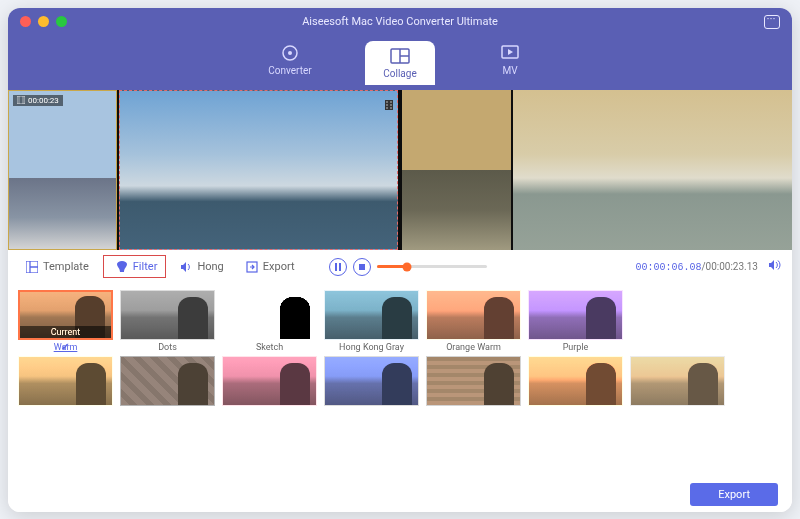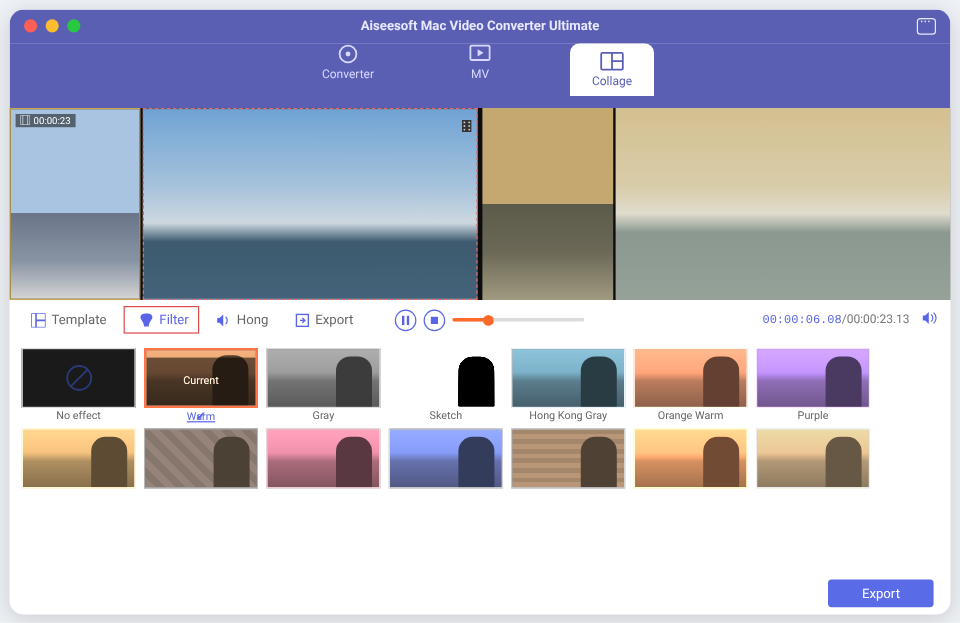--- a/index.html
+++ b/index.html
@@ -4,24 +4,24 @@
 <style>
   * { box-sizing: border-box; margin: 0; padding: 0; font-family: -apple-system, BlinkMacSystemFont, "Segoe UI", Roboto, Helvetica, Arial, sans-serif; }
   body { background: #eef1f6; display: flex; align-items: center; justify-content: center; height: 519px; width: 800px; }
   .window { width: 784px; height: 504px; background: #fff; border-radius: 12px; overflow: hidden; box-shadow: 0 4px 20px rgba(0,0,0,0.15); display: flex; flex-direction: column; }
   .titlebar { height: 28px; background: #5a5fb4; display: flex; align-items: center; padding: 0 12px; position: relative; flex-shrink: 0; }
   .traffic { display: flex; gap: 7px; }
   .dot { width: 11px; height: 11px; border-radius: 50%; }
   .dot.red { background: #ff5f57; }
   .dot.yellow { background: #febc2e; }
   .dot.green { background: #28c840; }
-  .title { position: absolute; left: 0; right: 0; text-align: center; color: #e8e8ff; font-size: 11px; font-weight: bold; }
+  .title { position: absolute; left: 0; right: 0; text-align: center; color: #e8e8ff; font-size: 11px; }
   .feedback-icn { margin-left: auto; width: 16px; height: 14px; border: 1px solid #e8e8ff; border-radius: 3px; position: relative; }
   .feedback-icn::after { content: "•••"; color: #e8e8ff; font-size: 6px; position: absolute; top: -1px; left: 2px; letter-spacing: 1px; }
-  .tabbar { height: 54px; background: #5a5fb4; display: flex; justify-content: center; gap: 40px; align-items: flex-start; flex-shrink: 0; }
+  .tabbar { height: 54px; background: #5a5fb4; display: flex; justify-content: center; gap: 40px; align-items: center; flex-shrink: 0; }
   .tab { display: flex; flex-direction: column; align-items: center; gap: 3px; color: #d8d8ff; font-size: 10px; padding-bottom: 6px; cursor: pointer; width: 70px; }
   .tab.active { background: #fff; color: #5a5fb4; border-radius: 8px 8px 0 0; padding-top: 6px; }
   .tab-icon { width: 22px; height: 18px; display:flex; align-items:center; justify-content:center; }
   .preview { height: 160px; background: #0d0d0d; display: flex; gap: 4px; padding: 0; flex-shrink: 0; }
   .preview-pane { flex: 1; display: flex; gap: 2px; position: relative; }
   .clip { position: relative; overflow: hidden; }
   .clip.left { width: 28%; background: linear-gradient(to bottom, #a8c4e0 0%, #a8c4e0 55%, #6b7488 55%, #8894a4 80%, #d4d4d4 100%); border: 1px solid #c9a74a; }
   .clip.right { flex: 1; background: linear-gradient(to bottom, #6fa3d4 0%, #a5c2db 40%, #cdd8e0 60%, #3d5a6e 70%, #44637a 100%); border: 1px dashed #e46a6a; }
   .clip.p2left { width: 28%; background: linear-gradient(to bottom, #c4a870 0%, #c4a870 50%, #5c5a4a 50%, #6b6856 75%, #a09a80 100%); }
   .clip.p2right { flex: 1; background: linear-gradient(to bottom, #d4c090 0%, #d8cca8 40%, #e0dccc 55%, #8a9890 65%, #96a298 100%); position: relative; }
@@ -39,21 +39,21 @@
   .time-text { font-size: 10px; color: #777; }
   .time-cur { color: #5965e6; font-family: Liberation Mono, monospace; }
   .vol-icon { color: #5965e6; margin-left: 4px; cursor:pointer; }
   .filters { flex: 1; padding: 6px 10px 0 10px; overflow: hidden; background: #fff; }
   .filter-row { display: flex; gap: 7px; margin-bottom: 4px; }
   .filter-card { width: 95px; display: flex; flex-direction: column; align-items: center; gap: 2px; cursor: pointer; }
   .filter-thumb { width: 95px; height: 50px; border: 1px solid #ddd; background: #888; position: relative; overflow:hidden;}
   .filter-card.selected .filter-thumb { border: 2px solid #ff6a2b; }
   .filter-card.selected .filter-label { color: #5965e6; }
   .filter-label { font-size: 9px; color: #666; }
-  .cur-overlay { position: absolute; bottom: 0; left: 0; right: 0; background: rgba(0,0,0,0.55); color: #fff; font-size: 9px; text-align: center; padding: 15px 0; }
+  .cur-overlay { position: absolute; bottom: 0; left: 0; right: 0; background: rgba(0,0,0,0.55); color: #fff; font-size: 9px; text-align: center; padding: 1px 0; }
   .check { color:#5965e6; font-size:10px; margin-top:-1px;}
   .filter-thumb.noeffect { background:#1a1a1a; display:flex; align-items:center; justify-content:center; }
   .thumb-base { position:absolute; inset:0; background: linear-gradient(to bottom, #d4a878 0%, #c49868 40%, #8a7050 55%, #6a5840 100%); }
   .thumb-fig { position:absolute; right:6px; bottom:0; width:30px; height:42px; background: #4a3a2a; border-radius: 12px 12px 0 0; }
   .bottom { height: 34px; display: flex; align-items: center; justify-content: flex-end; padding: 0 14px; background: #fff; flex-shrink: 0; }
   .export-btn { background: #5a6be8; color: #fff; font-size: 11px; padding: 5px 28px; border: none; border-radius: 3px; cursor: pointer; }
   .spacer { flex:1; }
 </style>
 </head>
 <body>
@@ -73,38 +73,38 @@
   <div class="tabbar">
     <div class="tab">
       <div class="tab-icon">
         <svg width="22" height="18" viewBox="0 0 22 18">
             <circle cx="11" cy="9" r="7" fill="none" stroke="#d8d8ff" stroke-width="1.5"></circle>
             <circle cx="11" cy="9" r="2" fill="#d8d8ff"></circle>
           </svg>
       </div>
       <span>Converter</span>
     </div>
-    <div class="tab">
-      <div class="tab-icon">
-        <svg width="22" height="18" viewBox="0 0 22 18">
-            <rect x="3" y="2" width="16" height="12" rx="1" fill="none" stroke="#d8d8ff" stroke-width="1.5"></rect>
-            <path d="M9 5 L14 8 L9 11 Z" fill="#d8d8ff"></path>
-          </svg>
-      </div>
-      <span>MV</span>
-    </div>
     <div class="tab active">
       <div class="tab-icon">
         <svg width="22" height="18" viewBox="0 0 22 18">
             <rect x="2" y="2" width="18" height="14" rx="1" fill="none" stroke="#5a5fb4" stroke-width="1.5"></rect>
             <line x1="11" y1="2" x2="11" y2="16" stroke="#5a5fb4" stroke-width="1.5"></line>
             <line x1="11" y1="9" x2="20" y2="9" stroke="#5a5fb4" stroke-width="1.5"></line>
           </svg>
       </div>
       <span>Collage</span>
+    </div>
+    <div class="tab">
+      <div class="tab-icon">
+        <svg width="22" height="18" viewBox="0 0 22 18">
+            <rect x="3" y="2" width="16" height="12" rx="1" fill="none" stroke="#d8d8ff" stroke-width="1.5"></rect>
+            <path d="M9 5 L14 8 L9 11 Z" fill="#d8d8ff"></path>
+          </svg>
+      </div>
+      <span>MV</span>
     </div>
   </div>
 
   <div class="preview">
     <div class="preview-pane">
       <div class="clip left">
         <div class="ts-badge">
           <svg width="8" height="8" viewBox="0 0 8 8">
               <rect x="0" y="0" width="8" height="8" fill="none" stroke="#fff" stroke-width="0.7"></rect>
               <line x1="2" y1="0" x2="2" y2="8" stroke="#fff" stroke-width="0.5"></line>
@@ -189,46 +189,37 @@
       <svg width="14" height="12" viewBox="0 0 14 12">
           <path d="M1 4 L3 4 L6 1 L6 11 L3 8 L1 8 Z" fill="#5965e6"></path>
           <path d="M8 3 A4 4 0 0 1 8 9 M10 1.5 A6 6 0 0 1 10 10.5" fill="none" stroke="#5965e6" stroke-width="1"></path>
         </svg>
     </div>
   </div>
 
   <div class="filters">
     <div class="filter-row">
 
-      <div class="filter-card">
-        <div class="filter-thumb noeffect">
-          <svg width="26" height="26" viewBox="0 0 26 26">
-              <circle cx="13" cy="13" r="10" fill="none" stroke="#2a3a7a" stroke-width="1.5"></circle>
-              <line x1="6" y1="20" x2="20" y2="6" stroke="#2a3a7a" stroke-width="1.5"></line>
-            </svg>
-        </div>
-        <span class="filter-label">No effect</span>
-      </div>
 
       <div class="filter-card selected">
         <div class="filter-thumb" style="filter:sepia(0.4) saturate(1.4) hue-rotate(-10deg);">
           <div class="thumb-base"></div>
             <div class="thumb-fig"></div>
           <div class="cur-overlay">Current</div>
         </div>
         <span class="check">✔</span>
         <span class="filter-label" style="margin-top:-12px;text-decoration:underline;">Warm</span>
       </div>
 
       <div class="filter-card">
         <div class="filter-thumb" style="filter:grayscale(1);">
           <div class="thumb-base"></div>
             <div class="thumb-fig"></div>
         </div>
-        <span class="filter-label">Gray</span>
+        <span class="filter-label">Dots</span>
       </div>
 
       <div class="filter-card">
         <div class="filter-thumb" style="filter:grayscale(1) contrast(3) brightness(1.3); background:#fff;">
           <div class="thumb-base" style="opacity:0.6;"></div>
             <div class="thumb-fig" style="background:#222;"></div>
         </div>
         <span class="filter-label">Sketch</span>
       </div>
 

